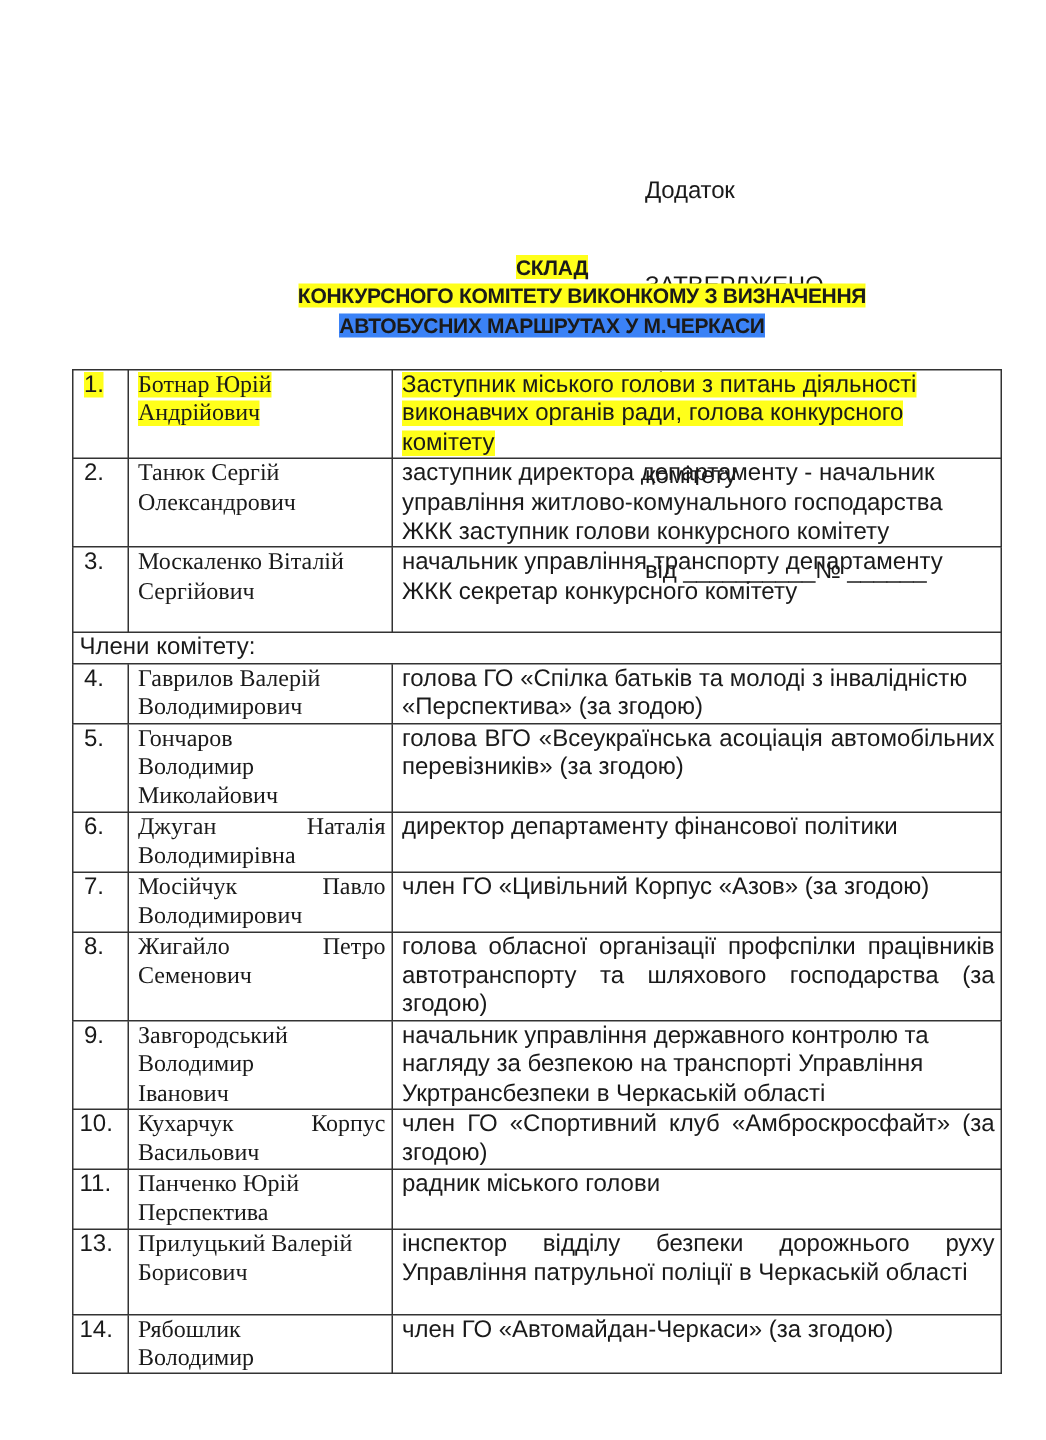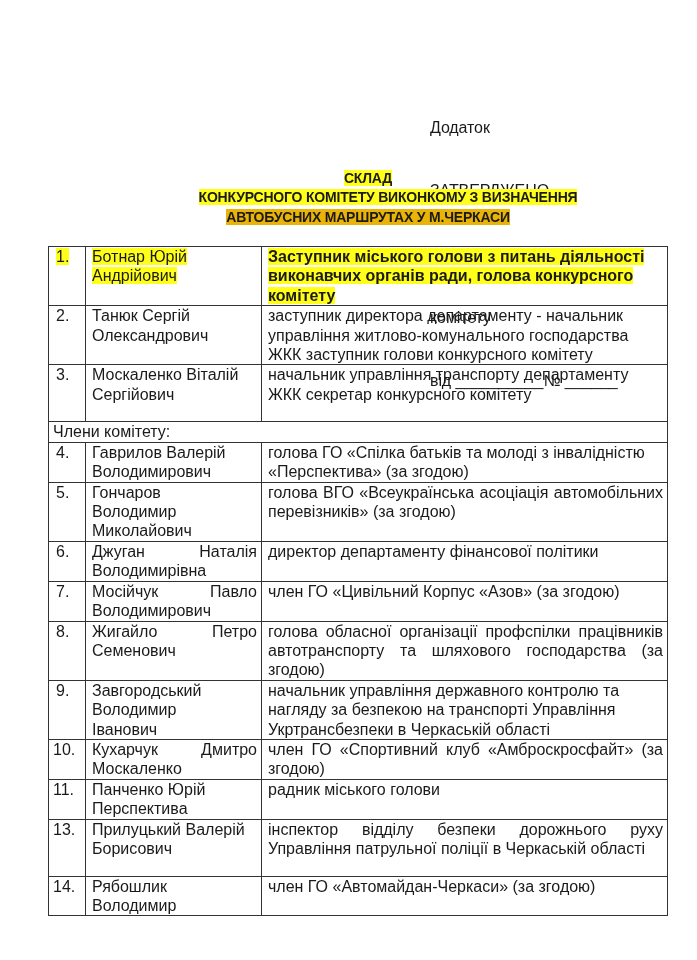--- a/index.html
+++ b/index.html
@@ -52,21 +52,21 @@
     }
     table.committee td {
       border: 1px solid #333;
       vertical-align: top;
       padding: 0 4px 0 4px;
     }
     col.c-num { width: 37px; }
     col.c-name { width: 176px; }
     col.c-desc { width: 406px; }
     td.num { padding-left: 7px !important; white-space: nowrap; }
-    td.name { padding-left: 6px !important; }
+    td.name { padding-left: 6px !important; font-family: Liberation Serif, serif; }
     td.desc { padding-left: 6px !important; }
     .justify { text-align: justify; text-align-last: left; }
     tr.section td { padding-left: 4px; }
     .h3 { height: 57px; }
     .h2 { height: 38px; }
     .hs { height: 17px; }
   </style>
 </head>
 <body>
 
@@ -74,34 +74,34 @@
   <div>Додаток</div>
   <div>ЗАТВЕРДЖЕНО</div>
   <div>рішення виконавчого</div>
   <div>комітету</div>
   <div>від __________№ ______</div>
 </div>
 
 <div class="title">
   <div class="line"><span class="hl" style="background: rgb(255, 255, 26);">СКЛАД</span></div>
   <div class="line l2"><span class="hl" style="background: rgb(255, 255, 26);">КОНКУРСНОГО КОМІТЕТУ ВИКОНКОМУ З ВИЗНАЧЕННЯ</span></div>
-  <div class="line"><span class="hl" style="background: #eab308;">АВТОБУСНИХ МАРШРУТАХ У М.ЧЕРКАСИ</span></div>
+  <div class="line"><span class="hl" style="background: #3b82f6;">АВТОБУСНИХ МАРШРУТАХ У М.ЧЕРКАСИ</span></div>
 </div>
 
 <table class="committee">
   <colgroup>
     <col class="c-num">
     <col class="c-name">
     <col class="c-desc">
   </colgroup>
   <tbody>
     <tr class="h3">
       <td class="num"><span class="hl" style="background: rgb(255, 255, 26);">1.</span></td>
       <td class="name"><span class="hl" style="background: rgb(255, 255, 26);">Ботнар Юрій Андрійович</span></td>
-      <td class="desc"><span class="hl" style="background: rgb(255, 255, 26); font-weight: bold;">Заступник міського голови з питань діяльності виконавчих органів ради, голова конкурсного комітету</span></td>
+      <td class="desc"><span class="hl" style="background: rgb(255, 255, 26);">Заступник міського голови з питань діяльності виконавчих органів ради, голова конкурсного комітету</span></td>
     </tr>
     <tr class="h3">
       <td class="num">2.</td>
       <td class="name">Танюк Сергій Олександрович</td>
       <td class="desc">заступник директора департаменту - начальник управління житлово-комунального господарства ЖКК заступник голови конкурсного комітету</td>
     </tr>
     <tr class="h3">
       <td class="num">3.</td>
       <td class="name">Москаленко Віталій Сергійович</td>
       <td class="desc">начальник управління транспорту департаменту ЖКК секретар конкурсного комітету</td>
@@ -134,21 +134,21 @@
       <td class="name justify">Жигайло Петро Семенович</td>
       <td class="desc justify">голова обласної організації профспілки працівників автотранспорту та шляхового господарства (за згодою)</td>
     </tr>
     <tr class="h3">
       <td class="num">9.</td>
       <td class="name" style="padding-right:40px">Завгородський Володимир Іванович</td>
       <td class="desc">начальник управління державного контролю та нагляду за безпекою на транспорті Управління Укртрансбезпеки в Черкаській області</td>
     </tr>
     <tr class="h2">
       <td class="num" style="padding-left:4px !important">10.</td>
-      <td class="name justify">Кухарчук Дмитро Москаленко</td>
+      <td class="name justify">Кухарчук Корпус Васильович</td>
       <td class="desc justify">член ГО «Спортивний клуб «Амброскросфайт» (за згодою)</td>
     </tr>
     <tr class="h2">
       <td class="num" style="padding-left:4px !important">11.</td>
       <td class="name" style="padding-right:40px">Панченко Юрій Перспектива</td>
       <td class="desc">радник міського голови</td>
     </tr>
     <tr class="h3">
       <td class="num" style="padding-left:4px !important">13.</td>
       <td class="name">Прилуцький Валерій Борисович</td>

